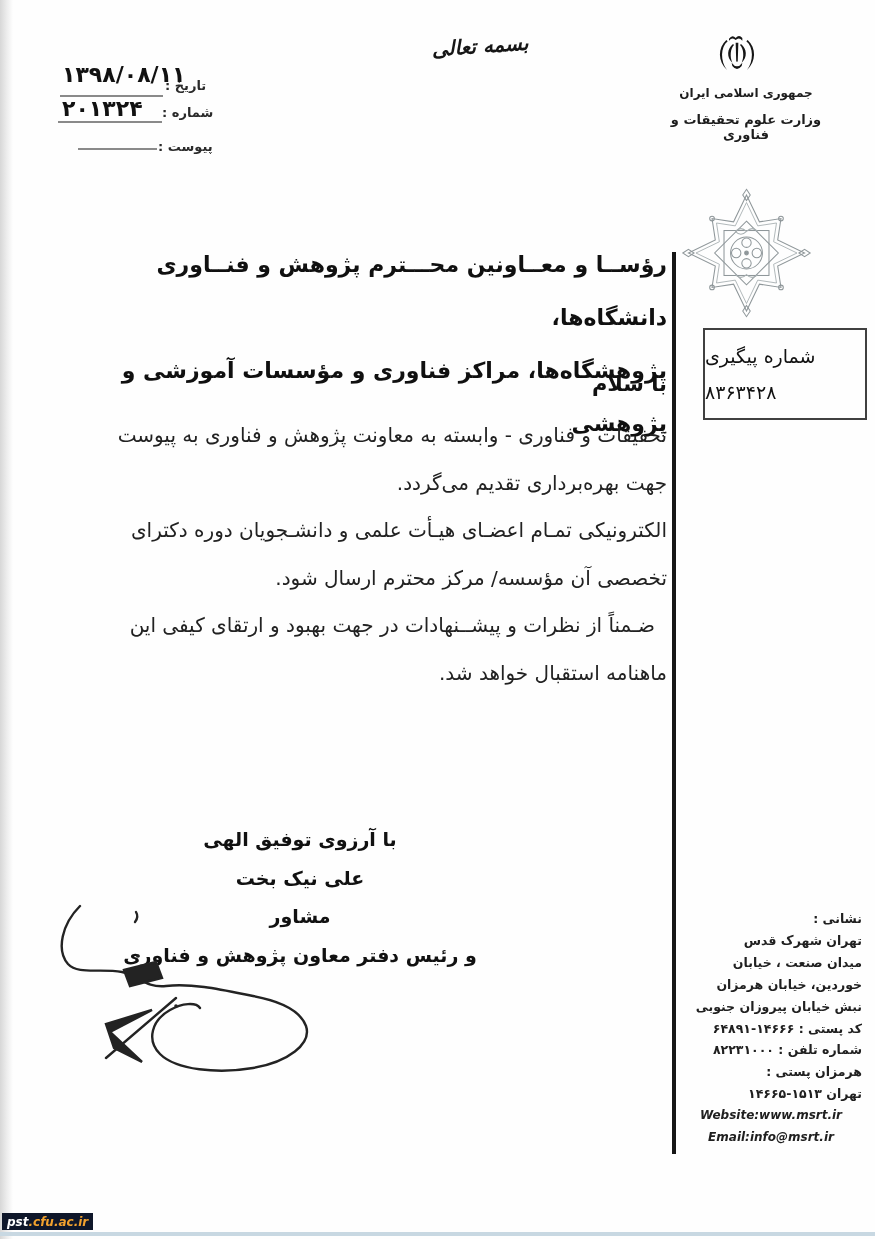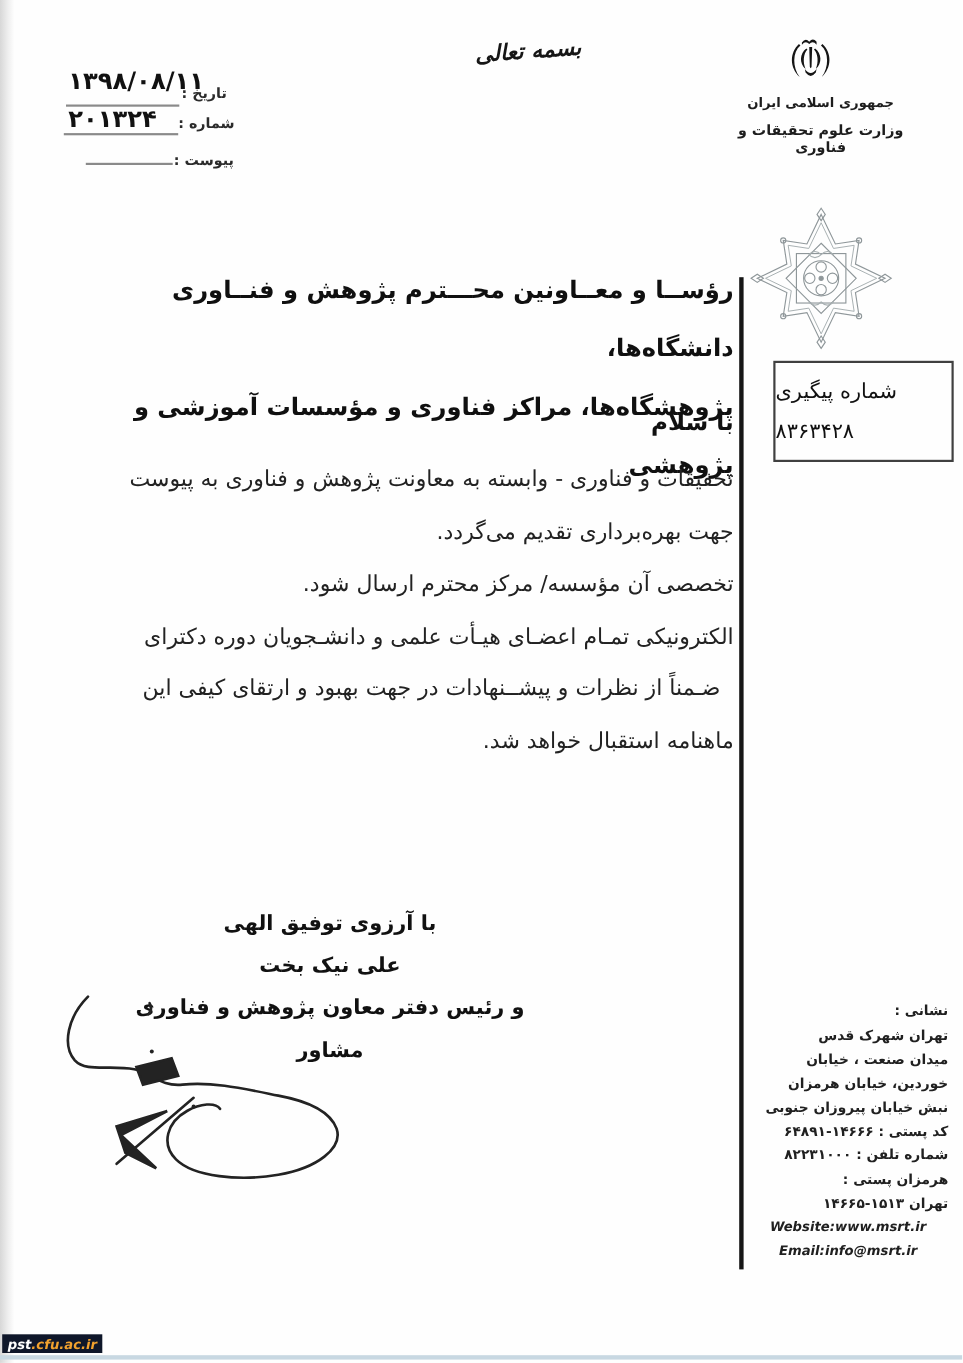--- a/index.html
+++ b/index.html
@@ -127,31 +127,31 @@
   <div class="abs heading">
     <div>رؤســا و معــاونین محـــترم پژوهش و فنــاوری دانشگاه‌ها،</div>
     <div>پژوهشگاه‌ها، مراکز فناوری و مؤسسات آموزشی و پژوهشی</div>
   </div>
 
   <div class="abs salutation">با سلام</div>
 
   <div class="abs body-text">
     <div>تحقیقات و فناوری - وابسته به معاونت پژوهش و فناوری به پیوست</div>
     <div>جهت بهره‌برداری تقدیم می‌گردد.</div>
+    <div>الکترونیکی تمـام اعضـای هیـأت علمی و دانشـجویان دوره دکترای</div>
     <div>تخصصی آن مؤسسه/ مرکز محترم ارسال شود.</div>
-    <div>الکترونیکی تمـام اعضـای هیـأت علمی و دانشـجویان دوره دکترای</div>
     <div class="indent">ضـمناً از نظرات و پیشــنهادات در جهت بهبود و ارتقای کیفی این</div>
     <div>ماهنامه استقبال خواهد شد.</div>
   </div>
 
   <div class="abs sig-block">
     <div>با آرزوی توفیق الهی</div>
     <div>علی نیک بخت</div>
+    <div>مشاور</div>
     <div>و رئیس دفتر معاون پژوهش و فناوری</div>
-    <div>مشاور</div>
   </div>
 
   <div class="abs" style="left:46px; top:890px;">
     <svg width="300" height="200" viewBox="0 0 300 200" fill="none" stroke="#232323" stroke-width="2.4" stroke-linecap="round">
       <path d="M34,16 C16,34 10,60 22,74 C32,85 54,78 76,82 C94,85 98,98 120,96 C147,93 177,100 207,106 C234,111 254,120 260,136 C266,154 242,172 207,178 C172,184 130,180 114,164 C100,150 106,130 124,120 C136,113 150,112 154,118"></path>
       <path d="M78,80 L110,72 L116,88 L84,96 Z" fill="#232323"></path>
       <path d="M106,120 L64,142 L96,172 L68,158 L60,134 Z" fill="#232323"></path>
       <path d="M60,168 L130,108"></path>
       <path d="M90,22 q3,5 -1,10"></path>
       <circle cx="92" cy="66" r="1.8" fill="#232323" stroke="none"></circle>

